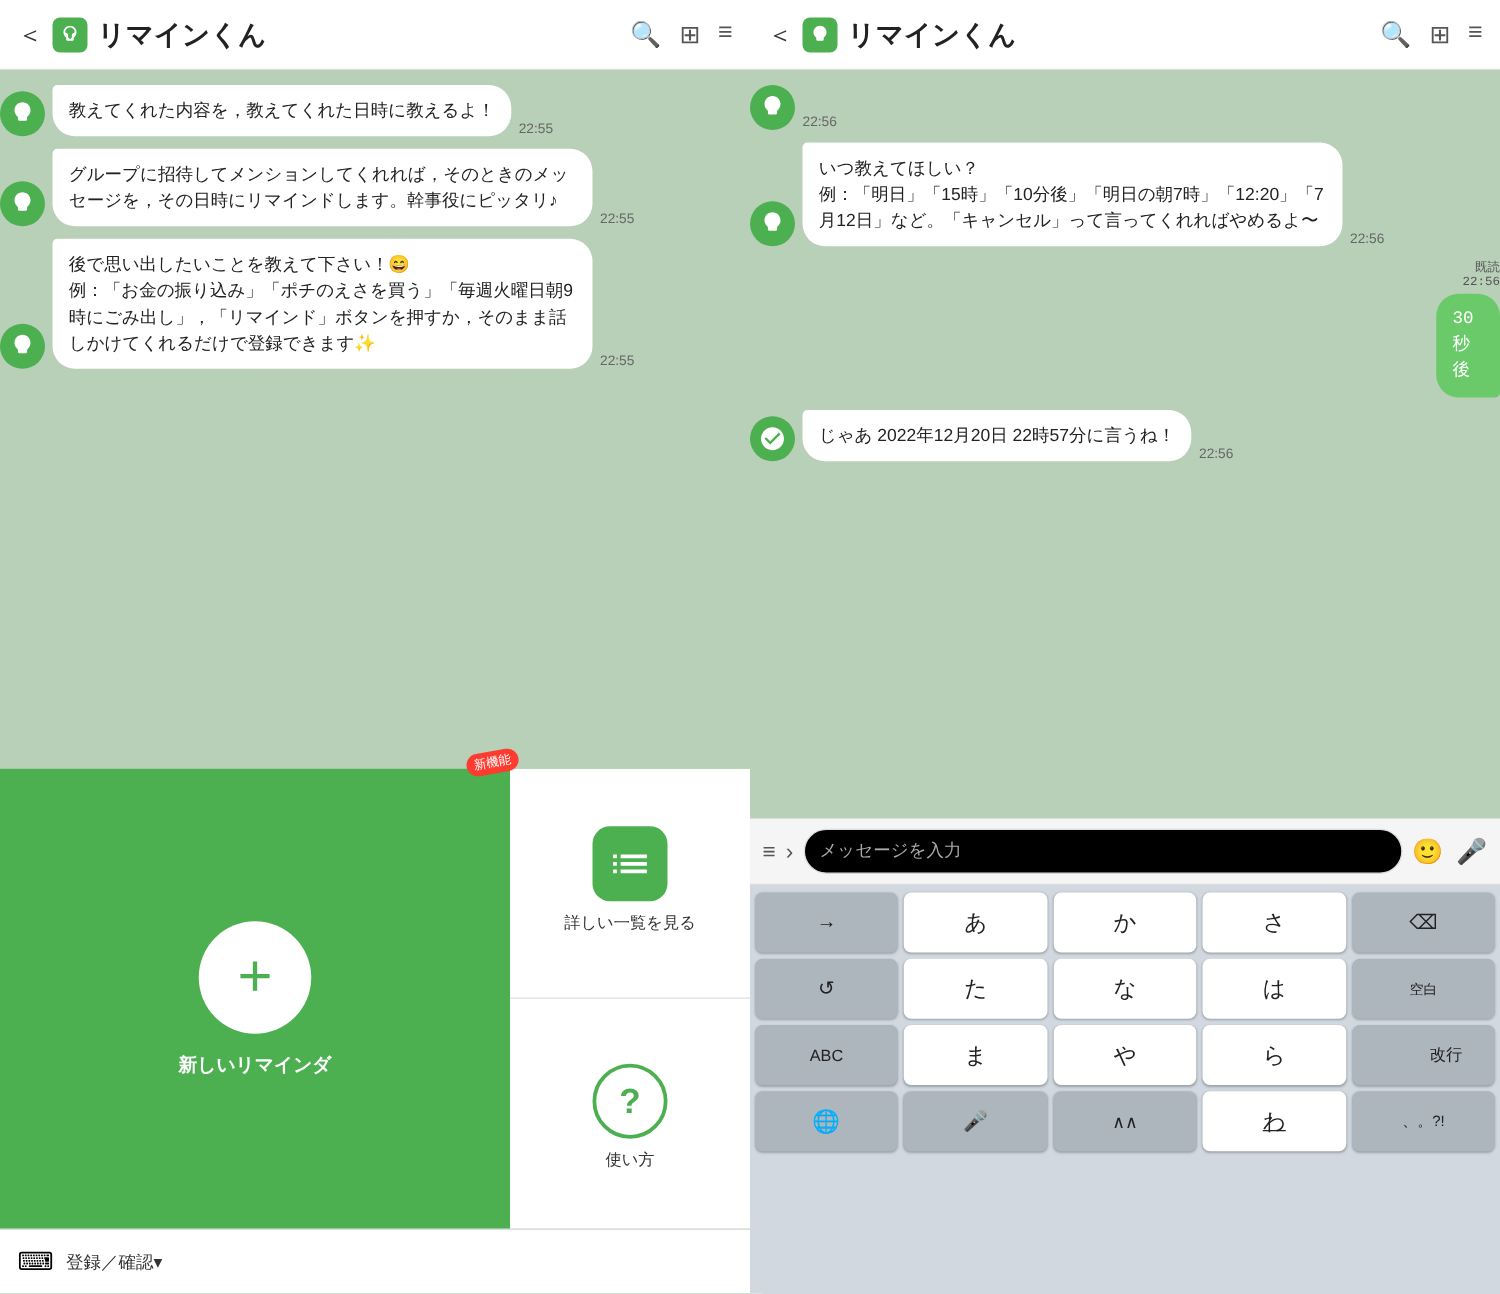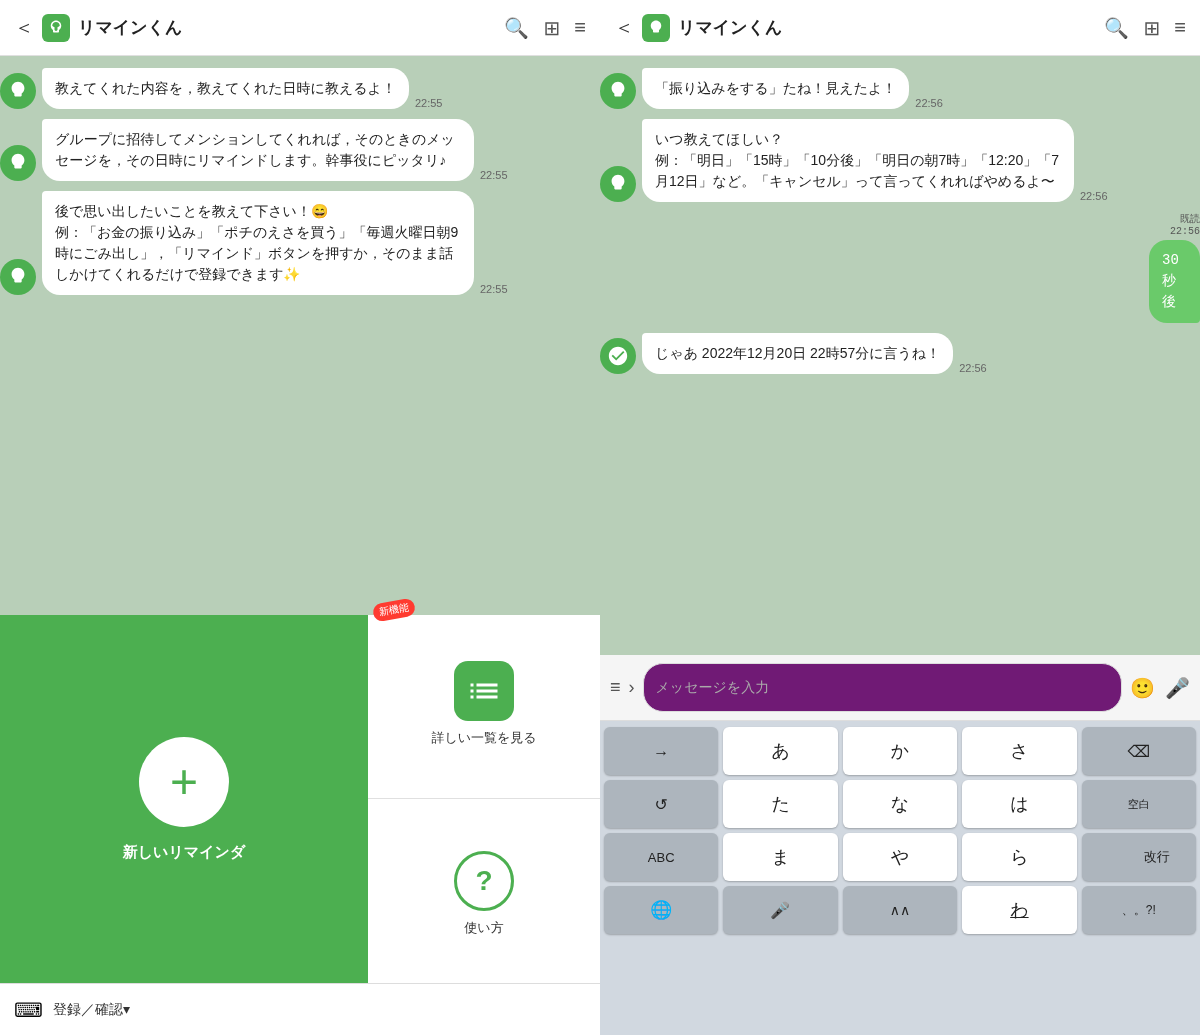--- a/index.html
+++ b/index.html
@@ -41,21 +41,21 @@
       height: 28px;
       background: #4caf50;
       border-radius: 6px;
       display: flex;
       align-items: center;
       justify-content: center;
     }
     .header-icon svg { width: 18px; height: 18px; fill: #fff; }
     .header-title {
       flex: 1;
-      font-size: 17px;
+      font-size: 22px;
       font-weight: bold;
       color: #222;
     }
     .header-actions {
       display: flex;
       gap: 14px;
       color: #555;
       font-size: 20px;
     }
     .header-actions span { cursor: pointer; }
@@ -164,21 +164,21 @@
       color: #4caf50;
       font-weight: 300;
       cursor: pointer;
     }
     .new-reminder-label {
       color: #fff;
       font-size: 15px;
       font-weight: bold;
     }
     .bottom-right-section {
-      width: 232px;
+      width: 192px;
       background: #fff;
       display: flex;
       flex-direction: column;
       align-items: center;
       justify-content: space-around;
       padding: 20px 0;
     }
     .right-menu-item {
       display: flex;
       flex-direction: column;
@@ -249,23 +249,23 @@
       display: flex;
       align-items: center;
       padding: 8px 10px;
       gap: 8px;
       background: #f5f5f5;
       border-bottom: 1px solid #ddd;
     }
     .input-row-icon { font-size: 18px; color: #555; cursor: pointer; }
     .message-input {
       flex: 1;
-      background: #701a75;
+      background: #000000;
       border-radius: 20px;
-      height: 49px;
+      height: 36px;
       border: 1px solid #ddd;
       padding: 4px 12px;
       font-size: 14px;
       color: #999;
       display: flex;
       align-items: center;
     }
     .input-actions { display: flex; gap: 10px; align-items: center; font-size: 20px; color: #555; }
     .key {
       background: #fff;
@@ -389,21 +389,20 @@
   </div>
 
   <div class="chat-area">
 
     <div class="bubble-row left">
       <div class="avatar">
         <svg viewBox="0 0 24 24">
             <path d="M12 2C8.13 2 5 5.13 5 9c0 2.38 1.19 4.47 3 5.74V17c0 .55.45 1 1 1h6c.55 0 1-.45 1-1v-2.26C17.81 13.47 19 11.38 19 9c0-3.87-3.13-7-7-7z"></path>
           </svg>
       </div>
-      <div class="bubble white">「振り込みをする」たね！見えたよ！</div>
       <span class="timestamp">22:56</span>
     </div>
 
     <div class="bubble-row left">
       <div class="avatar">
         <svg viewBox="0 0 24 24">
             <path d="M12 2C8.13 2 5 5.13 5 9c0 2.38 1.19 4.47 3 5.74V17c0 .55.45 1 1 1h6c.55 0 1-.45 1-1v-2.26C17.81 13.47 19 11.38 19 9c0-3.87-3.13-7-7-7z"></path>
           </svg>
       </div>
       <div class="bubble white">いつ教えてほしい？<br>例：「明日」「15時」「10分後」「明日の朝7時」「12:20」「7月12日」など。「キャンセル」って言ってくれればやめるよ〜</div>

